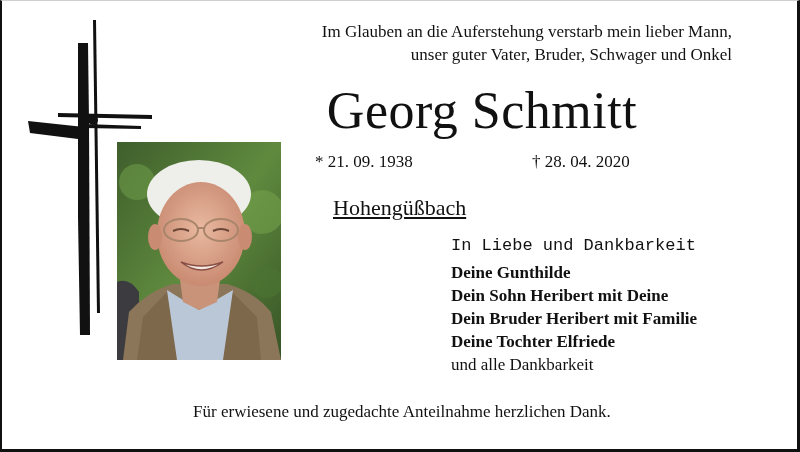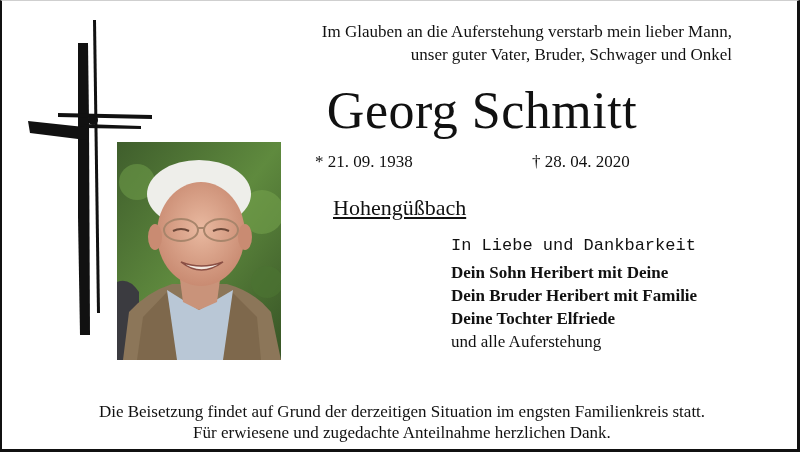--- a/index.html
+++ b/index.html
@@ -119,24 +119,24 @@
   </div>
 
   <div class="name">Georg Schmitt</div>
 
   <div class="born">* 21. 09. 1938</div>
   <div class="died">† 28. 04. 2020</div>
   <div class="place">Hohengüßbach</div>
 
   <div class="survivors">
     <div class="lead">In Liebe und Dankbarkeit</div>
+    <div class="bold">Deine Gunthilde</div>
     <div class="bold">Dein Sohn Heribert mit Deine</div>
     <div class="bold">Dein Bruder Heribert mit Familie</div>
     <div class="bold">Deine Tochter Elfriede</div>
-    <div class="plain">und alle Auferstehung</div>
+    <div class="plain">und alle Dankbarkeit</div>
   </div>
 
   <div class="footer">
-    <div>Die Beisetzung findet auf Grund der derzeitigen Situation im engsten Familienkreis statt.</div>
     <div>Für erwiesene und zugedachte Anteilnahme herzlichen Dank.</div>
   </div>
 
 </div>
 
 </body></html>

